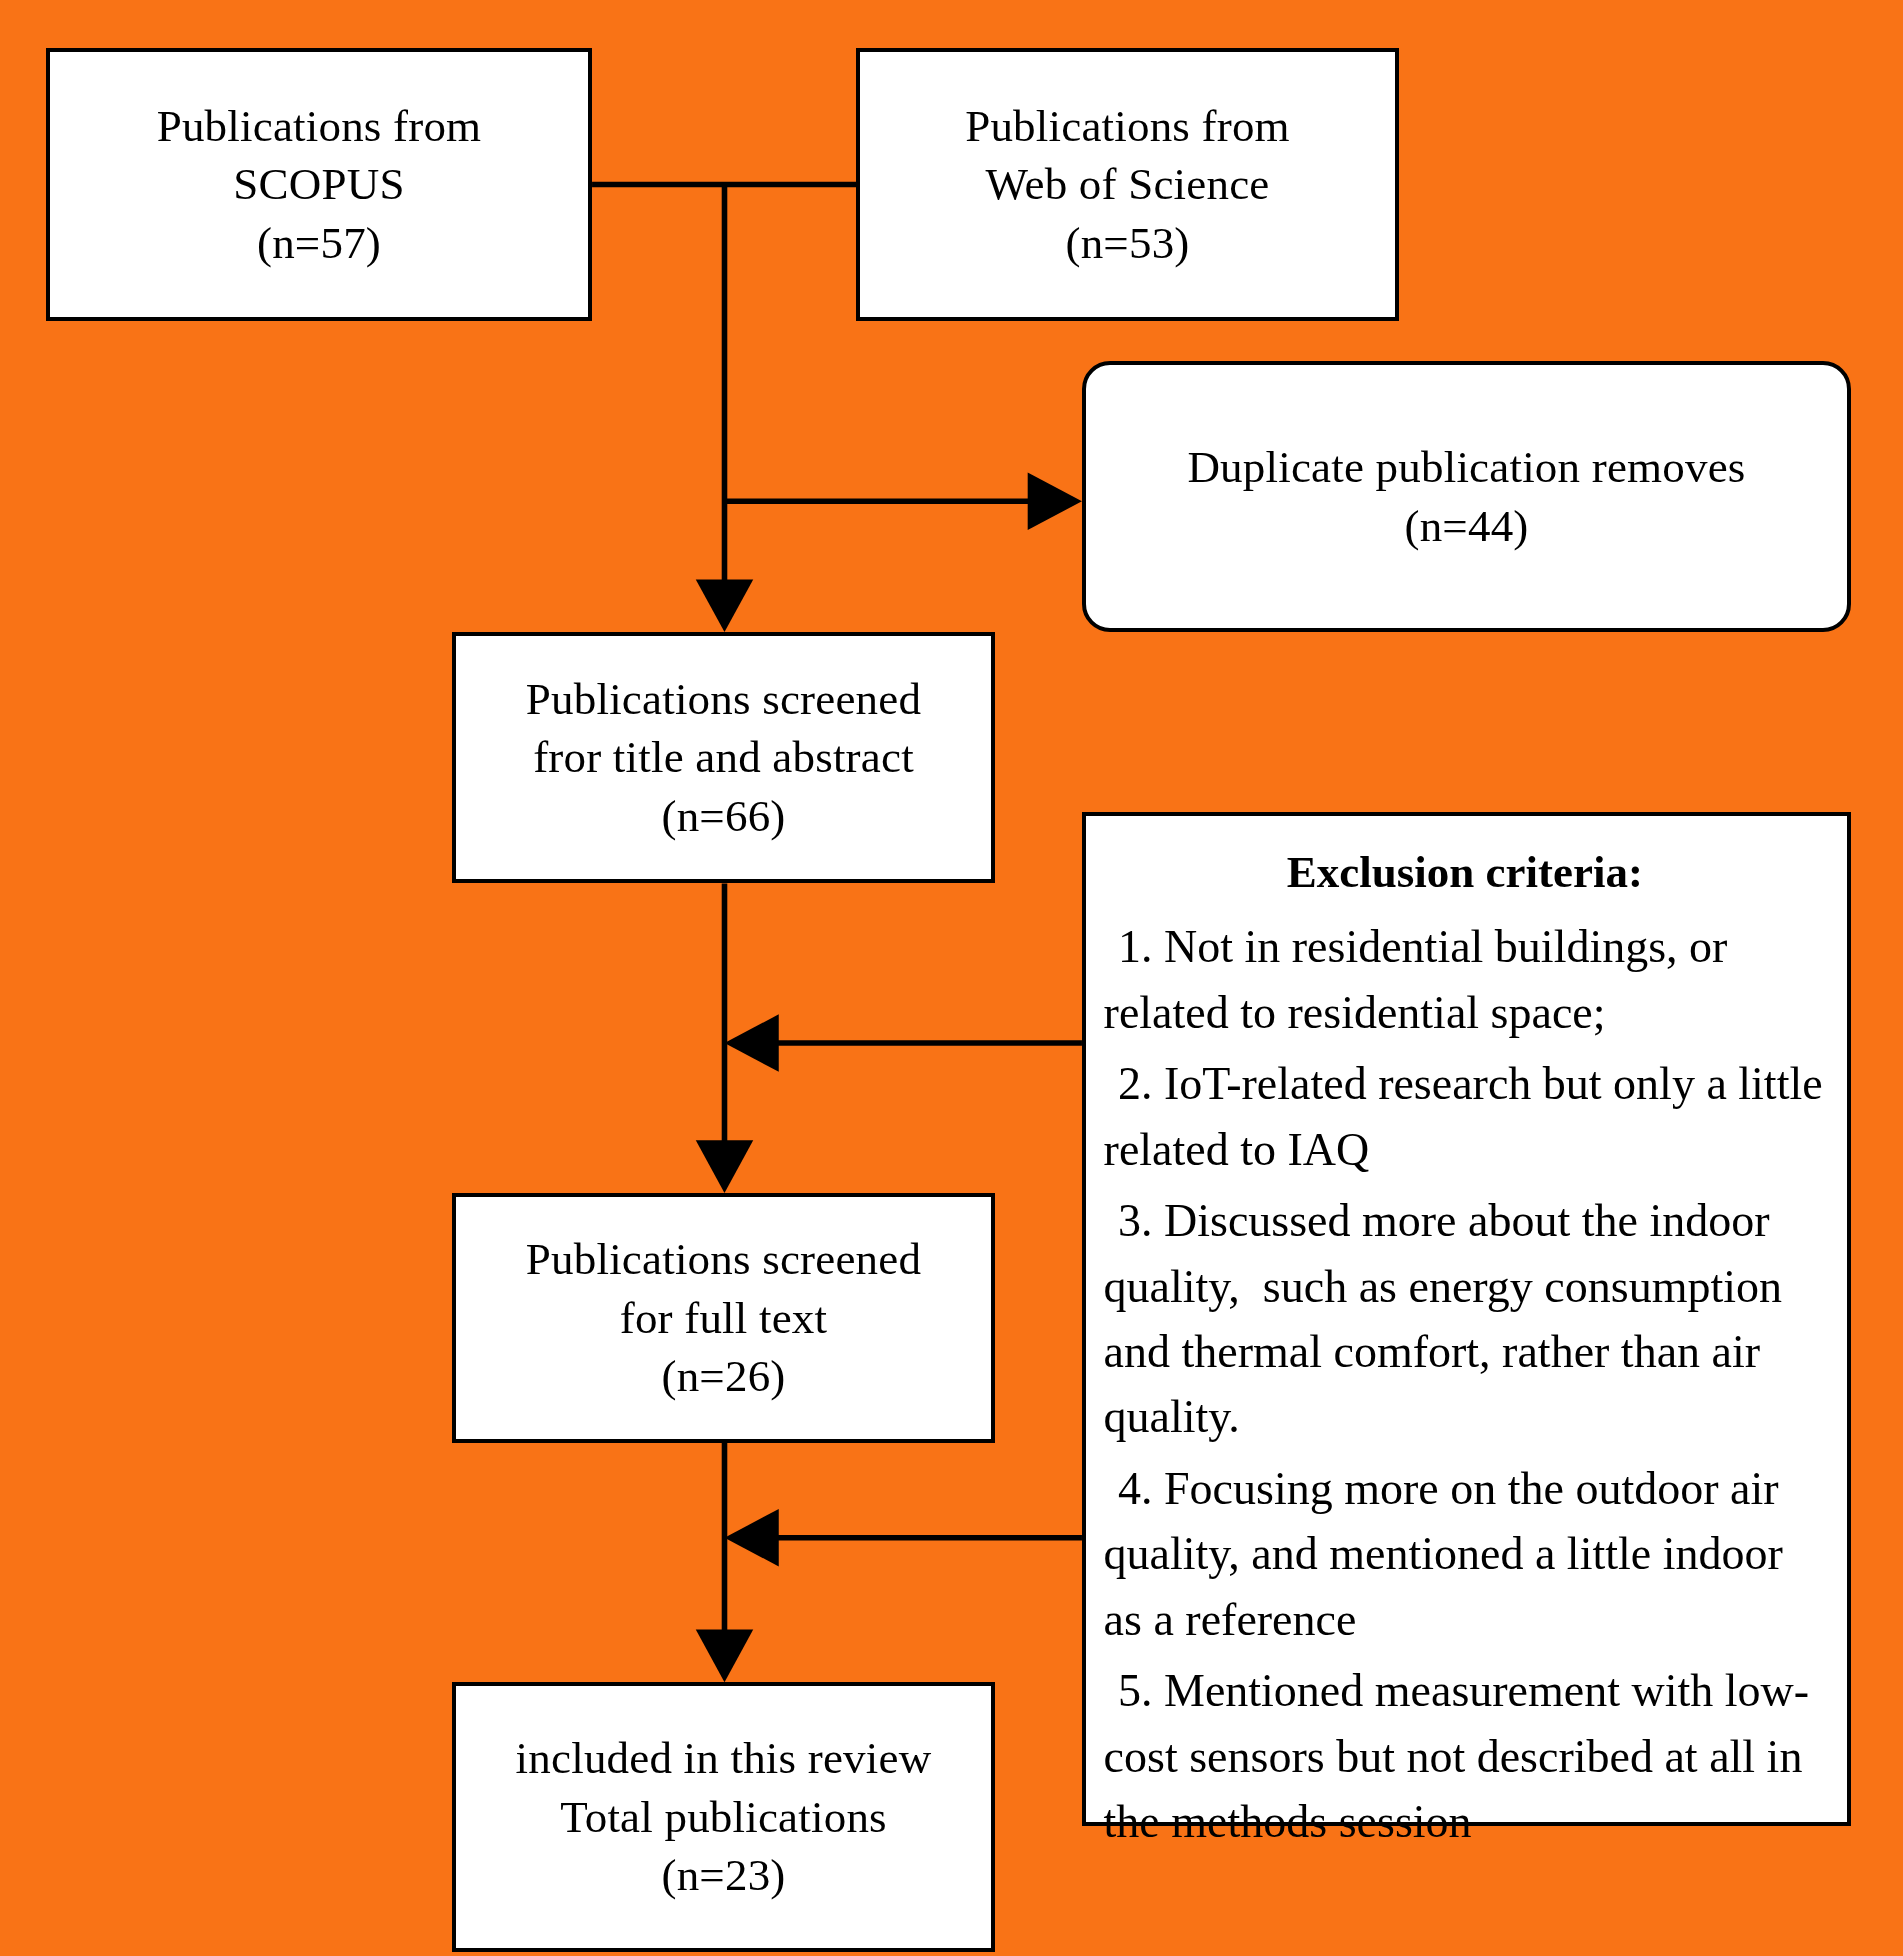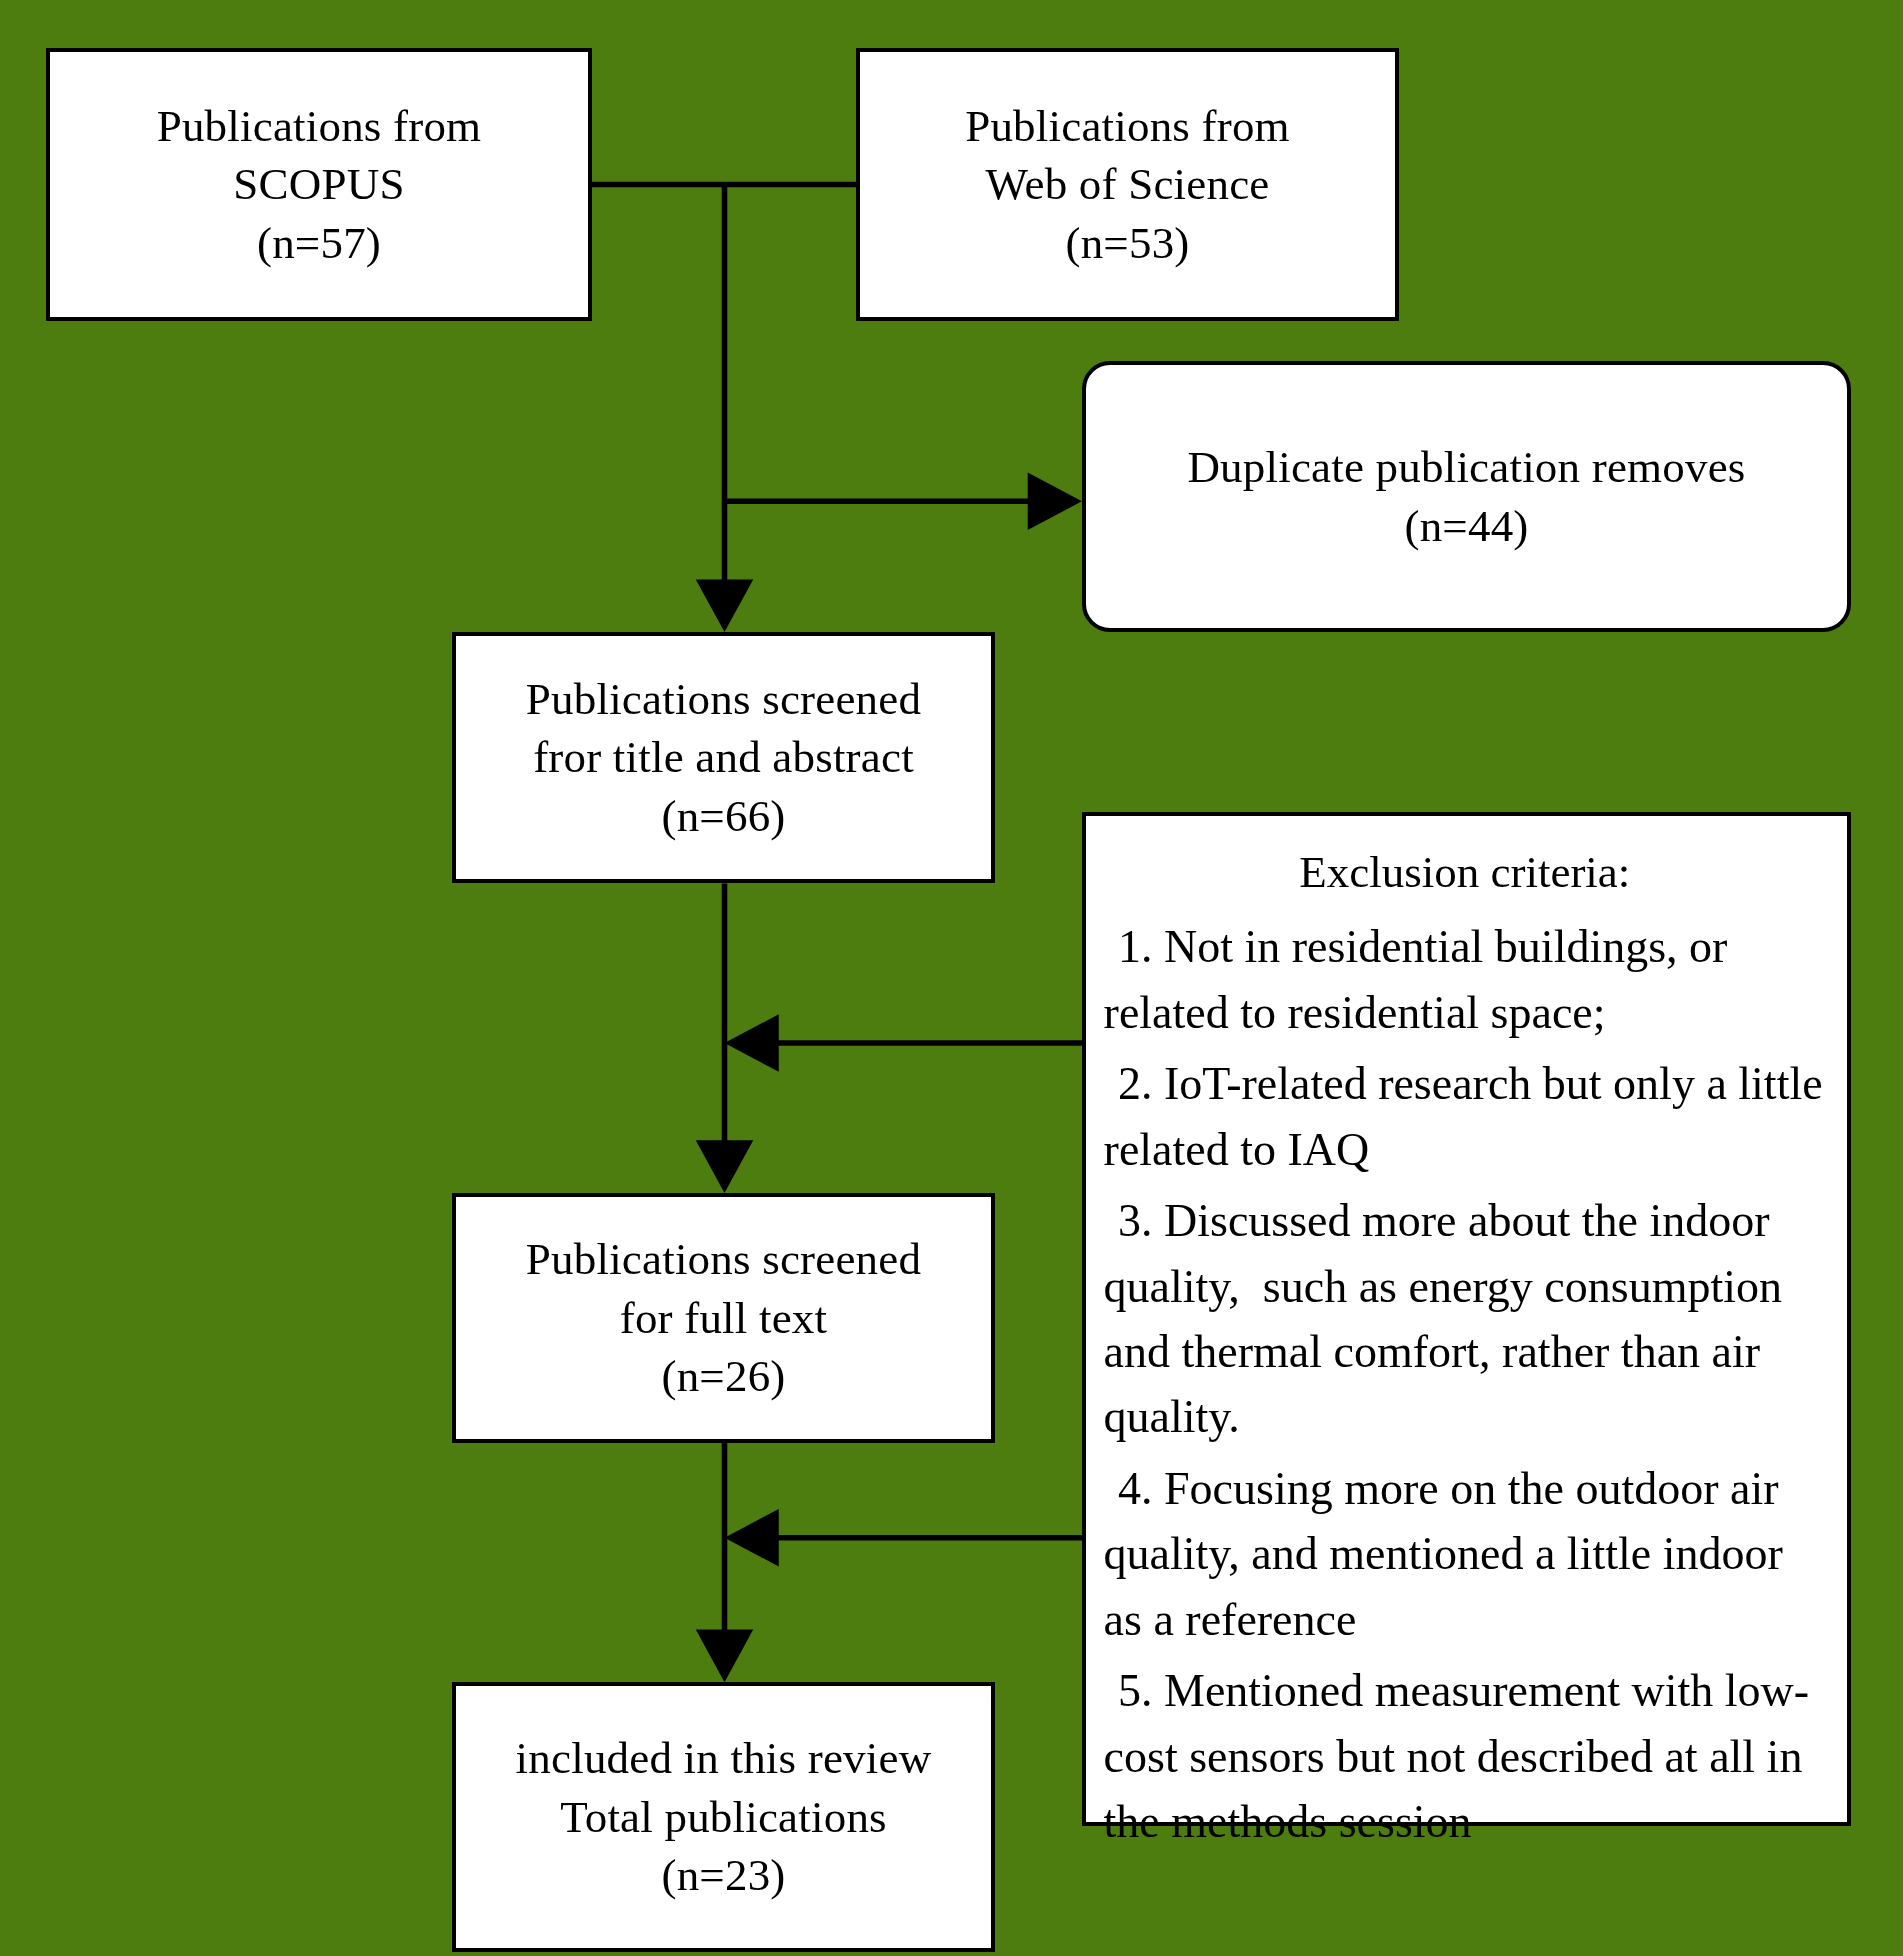--- a/index.html
+++ b/index.html
@@ -4,21 +4,21 @@
 <style>
   html, body {
     margin: 0;
     padding: 0;
     background: #ffffff;
   }
   #diagram-root {
     position: relative;
     width: 1903px;
     height: 1956px;
-    background: #4d7c0f;
+    background: #f97316;
     font-family: "Liberation Serif", "DejaVu Serif", serif;
     color: #000000;
     overflow: hidden;
   }
   .node-box {
     position: absolute;
     box-sizing: border-box;
     border: 4.8px solid #000000;
     background: #ffffff;
     display: flex;
@@ -44,21 +44,21 @@
   #box-total         { left: 452px;  top: 1682px; width: 543px;  height: 270px; }
   #box-exclusion     { left: 1082px; top: 812px; width: 769px;  height: 1014px; }
 
   
   #box-exclusion {
     align-items: stretch;
     justify-content: flex-start;
     padding: 27px 21px 21px 17.6px;
   }
   .excl-title {
-    font-weight: normal;
+    font-weight: bold;
     font-size: 45px;
     text-align: center;
     line-height: 1.30;
     margin-bottom: 12.8px;
   }
   .excl-item {
     font-size: 46px;
     line-height: 1.42;
     text-align: left;
     text-indent: 14.4px;

